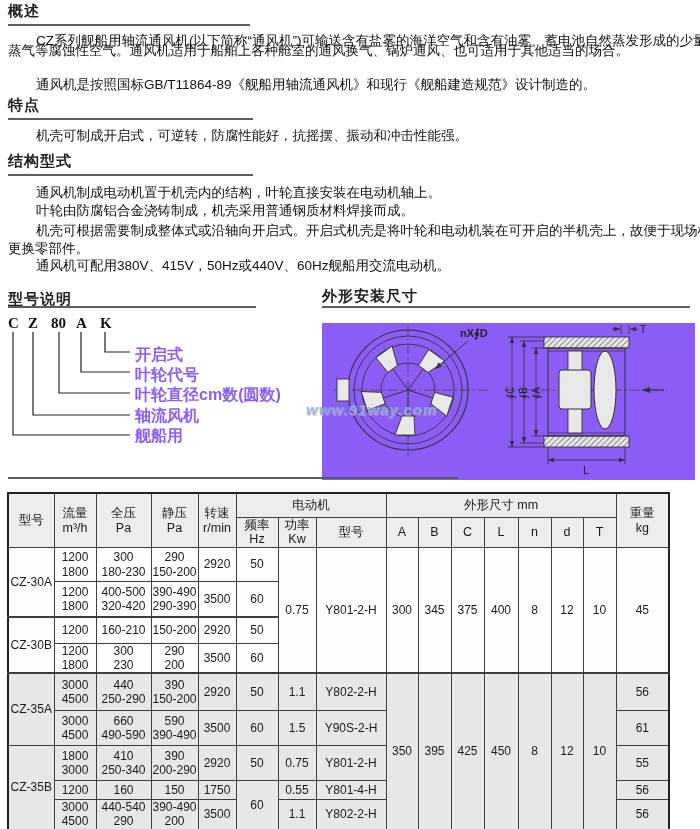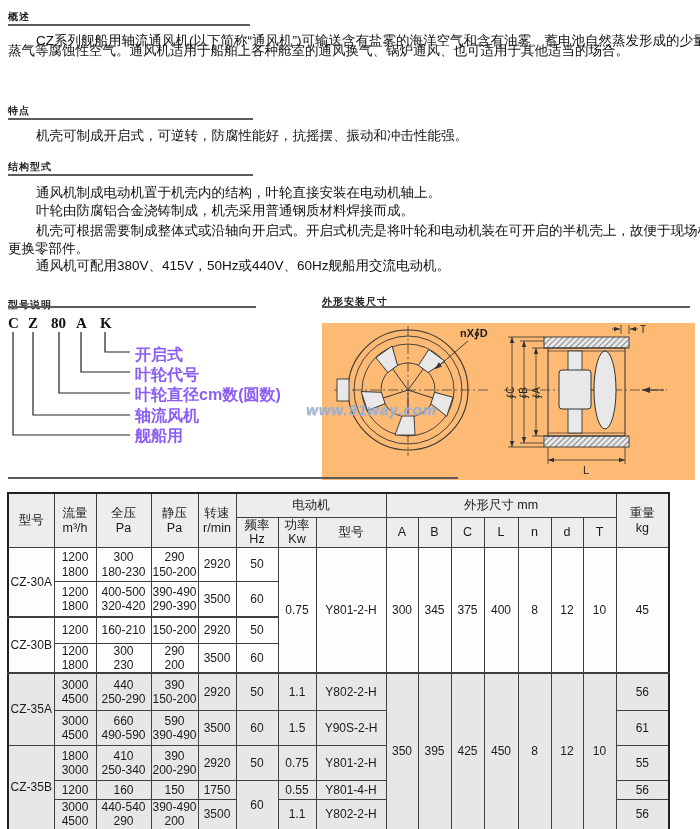--- a/index.html
+++ b/index.html
@@ -1,26 +1,26 @@
 <!DOCTYPE html>
 <html><head>
 <meta charset="utf-8">
 <style>
   html,body{margin:0;padding:0;background:#fff;}
   .page{position:relative;width:700px;height:829px;background:#ffffff;
         font-family:"Liberation Sans",sans-serif;color:#1a1a1a;overflow:hidden;}
-  .sec-title{position:absolute;font-size:10px;font-weight:bold;color:#222;
-             white-space:nowrap;letter-spacing:1px;margin-top:8px;}
+  .sec-title{position:absolute;font-size:15px;font-weight:bold;color:#222;
+             white-space:nowrap;letter-spacing:1px;}
   .rule{position:absolute;height:2px;background:#5c5c5c;}
   .pline{position:absolute;font-size:13.5px;white-space:nowrap;color:#111;}
   .model-letter{position:absolute;font-family:"Liberation Serif",serif;
                 font-weight:bold;font-size:15px;color:#111;}
   .model-label{position:absolute;font-size:16px;font-weight:600;white-space:nowrap;color:#8b5cf6;}
   .fork-svg{position:absolute;left:0;top:332px;width:200px;height:112px;}
-  .draw-box{position:absolute;left:322px;top:323px;width:373px;height:157px;background:#fdba74;}
+  .draw-box{position:absolute;left:322px;top:323px;width:373px;height:157px;background:#8b5cf6;}
   .watermark{position:absolute;left:306px;top:401px;font-size:15px;font-weight:bold;
              color:#8ab2d6;letter-spacing:1px;opacity:.92;
              text-shadow:1px 1px 0 rgba(219,168,200,.55);font-style:italic;}
   table.spec{position:absolute;left:7px;top:492px;width:661px;border-collapse:collapse;
              table-layout:fixed;border:2px solid #222;border-bottom:3px solid #141414;
              background:#fdfdfd;}
   .spec td{border:1px solid #3f3f3f;text-align:center;vertical-align:middle;
            font-size:12px;line-height:1.18;white-space:pre-line;padding:0;overflow:hidden;}
   .spec tr.hd{background:#ededed;}
   .spec tr.hd td{font-size:12.5px;}
@@ -30,20 +30,21 @@
 </style>
 </head>
 <body>
 
 <div class="page">
 
   <div class="sec-title" style="left:8px;top:2px">概述</div>
   <div class="rule" style="left:8px;top:24px;width:242px"></div>
   <div class="pline" style="left:36px;top:32px">CZ系列舰船用轴流通风机(以下简称“通风机”)可输送含有盐雾的海洋空气和含有油雾、蓄电池自然蒸发形成的少量酸</div>
   <div class="pline" style="left:8px;top:42px">蒸气等腐蚀性空气。通风机适用于船舶上各种舱室的通风换气、锅炉通风、也可适用于其他适当的场合。</div>
+  <div class="pline" style="left:36px;top:76px">通风机是按照国标GB/T11864-89《舰船用轴流通风机》和现行《舰船建造规范》设计制造的。</div>
 
   <div class="sec-title" style="left:8px;top:96px">特点</div>
   <div class="rule" style="left:8px;top:118px;width:245px"></div>
   <div class="pline" style="left:36px;top:127px">机壳可制成开启式，可逆转，防腐性能好，抗摇摆、振动和冲击性能强。</div>
 
   <div class="sec-title" style="left:8px;top:152px">结构型式</div>
   <div class="rule" style="left:8px;top:174px;width:245px"></div>
   <div class="pline" style="left:36px;top:184px">通风机制成电动机置于机壳内的结构，叶轮直接安装在电动机轴上。</div>
   <div class="pline" style="left:36px;top:202px">叶轮由防腐铝合金浇铸制成，机壳采用普通钢质材料焊接而成。</div>
   <div class="pline" style="left:36px;top:222px">机壳可根据需要制成整体式或沿轴向开启式。开启式机壳是将叶轮和电动机装在可开启的半机壳上，故便于现场检修和</div>

